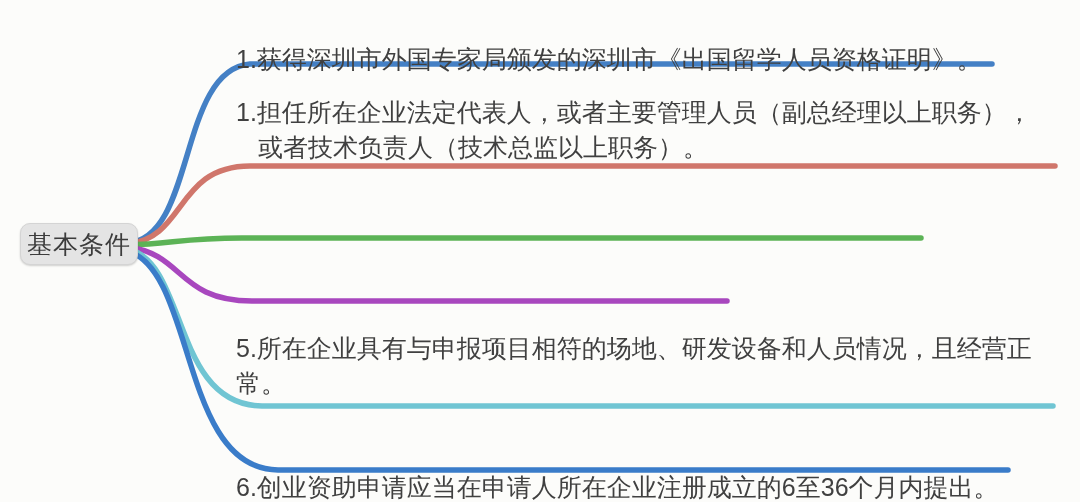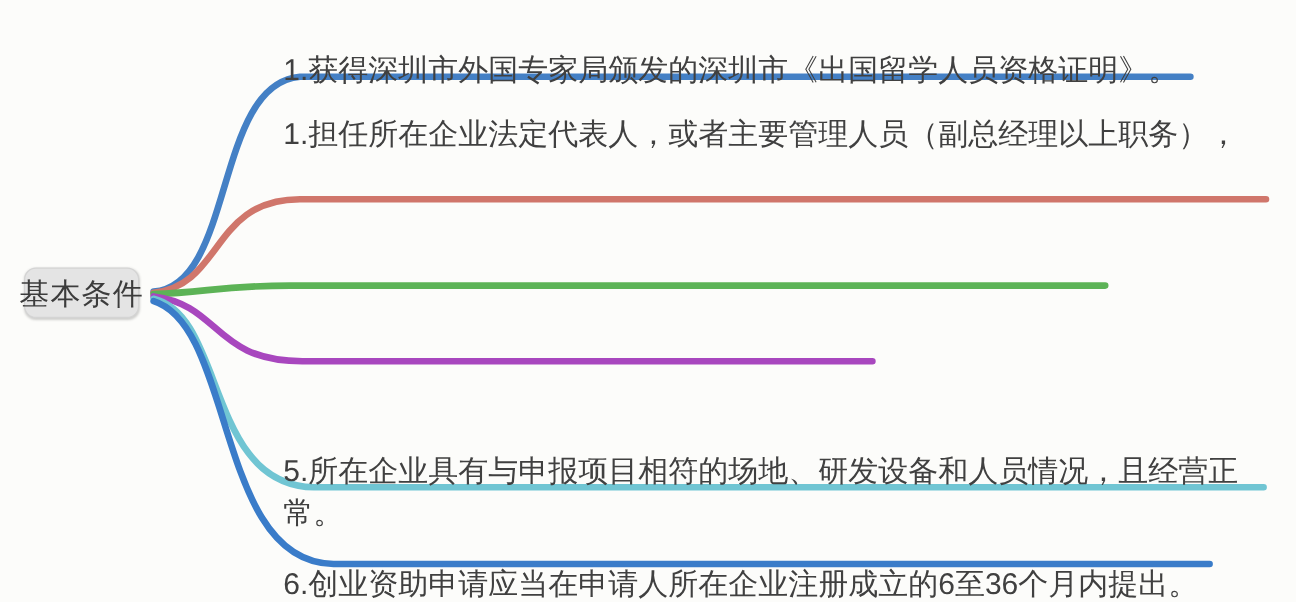--- a/index.html
+++ b/index.html
@@ -15,21 +15,21 @@
   }
   svg.connectors path{
     fill:none;
     stroke-width:5.5;
     stroke-linecap:round;
     stroke-linejoin:round;
   }
   .root-node{
     position:absolute;
     left:20px;top:223px;
-    width:96px;height:42px;
+    width:118px;height:42px;
     background:#E4E4E4;
     border:1px solid #D4D4D4;
     border-radius:10px;
     box-shadow:0 1px 2px rgba(0,0,0,0.18);
     display:flex;align-items:center;justify-content:center;
     box-sizing:border-box;
     z-index:2;
   }
   .root-node .root-label{
     font-size:25px;
@@ -43,21 +43,21 @@
     font-size:25px;
     line-height:35px;
     color:#404040;
     white-space:nowrap;
     z-index:1;
   }
   #topic-1{top:42px;}
   #topic-2{top:95px;}
   #topic-3{top:201px;}
   #topic-4{top:264px;}
-  #topic-5{top:331px;margin-top:45px;}
+  #topic-5{top:331px;}
   #topic-6{top:440px;margin-top:30px;}
   #topic-2 .line2{padding-left:22px;}
   #topic-5 .line2{padding-left:0;}
 </style>
 </head>
 <body>
 
 <div class="canvas">
 
   <svg class="connectors" viewBox="0 0 1080 502" xmlns="http://www.w3.org/2000/svg">
@@ -72,20 +72,21 @@
   <div class="root-node">
     <span class="root-label">基本条件</span>
   </div>
 
   <div class="topic" id="topic-1">
     <div class="line1">1.获得深圳市外国专家局颁发的深圳市《出国留学人员资格证明》。</div>
   </div>
 
   <div class="topic" id="topic-2">
     <div class="line1">1.担任所在企业法定代表人，或者主要管理人员（副总经理以上职务），</div>
+    <div class="line2">或者技术负责人（技术总监以上职务）。</div>
   </div>
 
 
 
   <div class="topic" id="topic-5">
     <div class="line1">5.所在企业具有与申报项目相符的场地、研发设备和人员情况，且经营正</div>
     <div class="line2">常。</div>
   </div>
 
   <div class="topic" id="topic-6">

